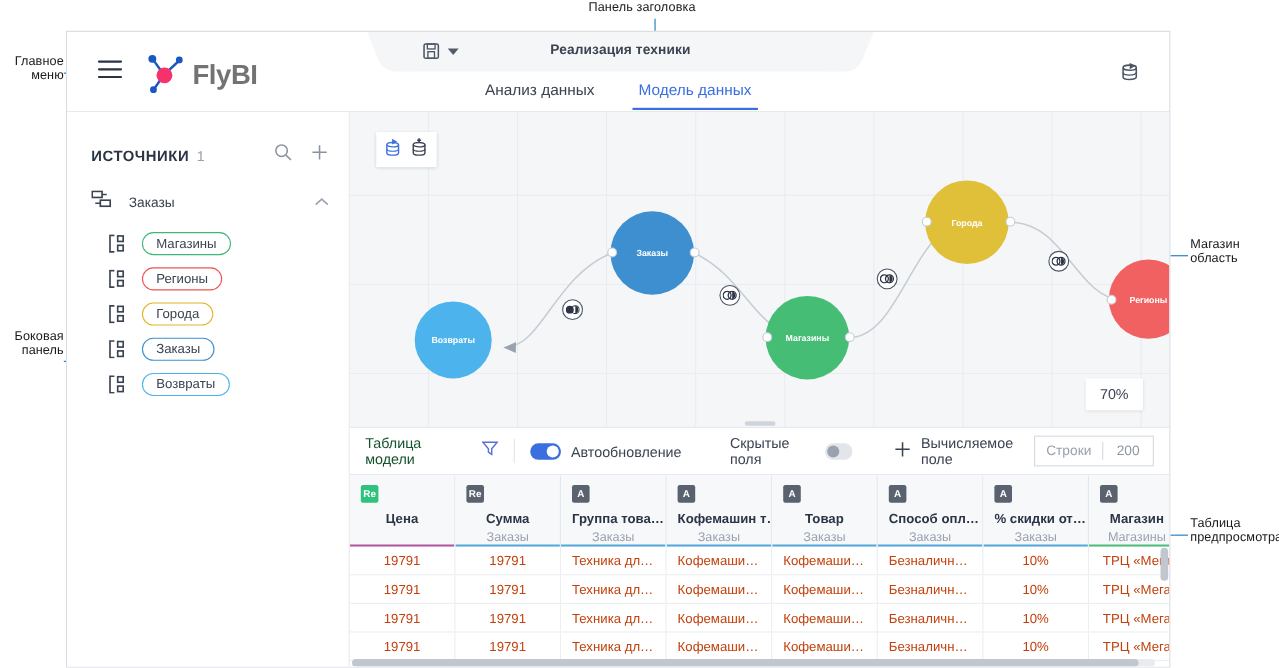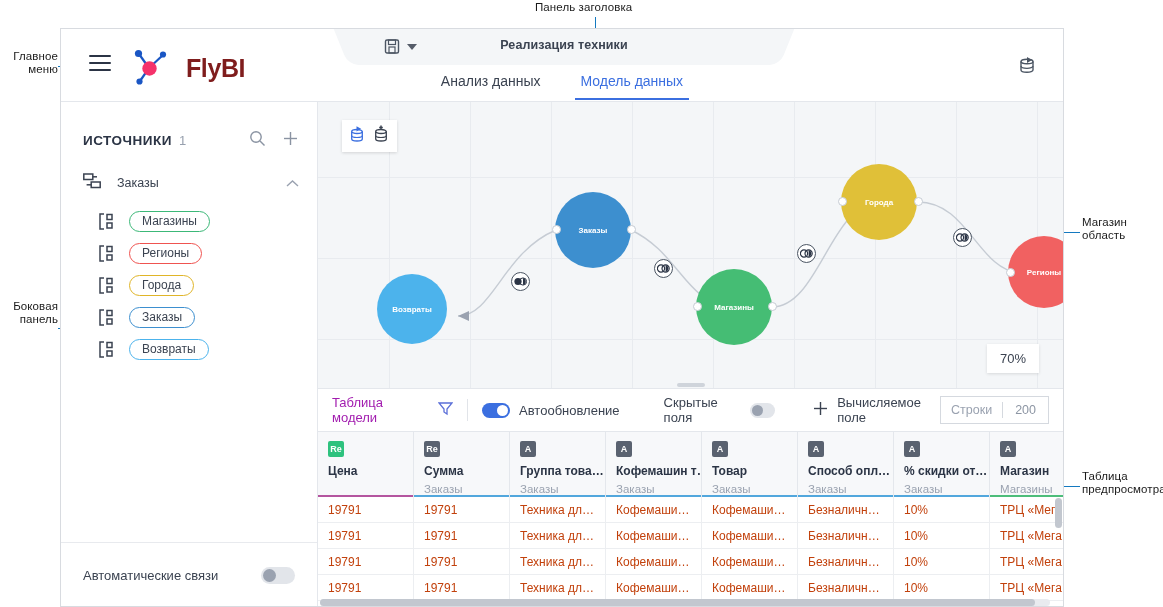--- a/index.html
+++ b/index.html
@@ -31,21 +31,21 @@
   .header {
     position:absolute; left:0; top:0; width:1002px; height:73px;
     background:#fff; border-bottom:1px solid #e4e7ec;
   }
   .burger { position:absolute; left:28px; top:26px; width:22px; height:16px; cursor:pointer; }
   .burger span { display:block; height:2px; background:#2b3445; border-radius:1px; margin-bottom:5px; }
   .burger span:last-child { margin-bottom:0; }
 
   .logo-wrap { position:absolute; left:68px; top:20px; display:flex; align-items:center; }
   .logo-mark { width:42px; height:38px; position:relative; }
-  .logo-text { font-size:25px; font-weight:bold; letter-spacing:-.4px; color:#7f1d1d; margin-left:15px; }
+  .logo-text { font-size:25px; font-weight:bold; letter-spacing:-.4px; color:#737373; margin-left:4px; }
 
   
   .title-tab {
     position:absolute; left:298px; top:0px; width:410px; height:36px;
     background:#f4f6f8;
     border-radius:0 0 14px 14px;
   }
   .title-tab:before, .title-tab:after {
     content:""; position:absolute; top:0; width:26px; height:36px; background:#f4f6f8;
   }
@@ -120,31 +120,31 @@
              font-size:13px; color:#3b4351; box-shadow:0 1px 3px rgba(0,0,0,.12); }
   .grabber { position:absolute; left:50%; margin-left:-14px; bottom:1px; width:28px; height:4px;
              border-radius:2px; background:#cfd4db; cursor:ns-resize;}
 
   
   .tbl-toolbar {
     position:absolute; left:257px; top:359px; width:745px; height:44px;
     background:#fff; border-top:1px solid #e4e7ec; border-bottom:1px solid #e4e7ec;
     display:flex; align-items:center; padding:0 14px; gap:0px;
   }
-  .tt-label { font-size:13px; color:#a21caf; }
+  .tt-label { font-size:13px; color:#14532d; }
   .tt-sep { width:1px; height:22px; background:#e1e4e9; margin:0 14px; }
   .tt-item { display:flex; align-items:center; gap:9px; font-size:13px; color:#3b4351; cursor:pointer; }
   .rows-box { margin-left:auto; display:flex; align-items:center; border:1px solid #d5d9df;
               height:28px; font-size:12.5px; color:#9aa2b0; }
   .rows-box .lbl { padding:0 10px; }
   .rows-box .divider { width:1px; height:16px; background:#d5d9df; }
   .rows-box .val { padding:0 12px; color:#8d96a4; }
 
   
-  .grid { position:absolute; left:257px; top:403px; width:745px; height:176px; overflow:hidden; background:#fff;}
+  .grid { position:absolute; left:257px; top:403px; width:745px; height:176px; overflow:hidden; background:#fff;text-align:center;}
   .grid-inner { position:absolute; left:0; top:0; width:760px; }
   .ghead { display:flex; height:65px; background:#f7f8fa; }
   .gh {
     position:relative; flex:0 0 auto; padding:9px 10px 0 10px;
     border-right:1px solid #e4e7ec; background:#f7f8fa; overflow:hidden;
   }
   .gh .badge { width:16px; height:16px; border-radius:2px; background:#5a6270; color:#fff;
                font-size:9px; font-weight:bold; display:flex; align-items:center; justify-content:center;
                line-height:9px;}
   .gh .badge.green { background:#2ec27e; }
@@ -322,26 +322,20 @@
           <svg width="17" height="17" viewBox="0 0 17 17">
             <path d="M5 1 H1 V16 H5" fill="none" stroke="#3b4351" stroke-width="1.5"></path>
             <rect x="8" y="1.5" width="5" height="5" fill="none" stroke="#3b4351" stroke-width="1.5"></rect>
             <rect x="8" y="10" width="5" height="5" fill="none" stroke="#3b4351" stroke-width="1.5"></rect>
           </svg>
         </span>
         <span class="pill" style="border-color:#4cb3ec; color:#3b4351;">Возвраты</span>
       </div>
     </div>
 
-    <div class="auto-links">
-      <span class="auto-links-lbl">Автоматические связи</span>
-      <span class="toggle lg" style="margin-left:auto;">
-          <span class="knob"></span>
-        </span>
-    </div>
   </div>
 
   <div class="canvas">
     <div class="canvas-toolbar">
       <span>
         <svg width="17" height="18" viewBox="0 0 17 18">
           <ellipse cx="8" cy="6.5" rx="5.3" ry="2" fill="none" stroke="#3b6fe0" stroke-width="1.3"></ellipse>
           <path d="M2.7 6.5 V14 a5.3 2 0 0 0 10.6 0 V6.5" fill="none" stroke="#3b6fe0" stroke-width="1.3"></path>
           <path d="M2.7 10.5 a5.3 2 0 0 0 10.6 0" fill="none" stroke="#3b6fe0" stroke-width="1.1"></path>
           <path d="M7.5 1.2 l4.6 2.6 -4.6 2.6 z" fill="#3b6fe0"></path>

